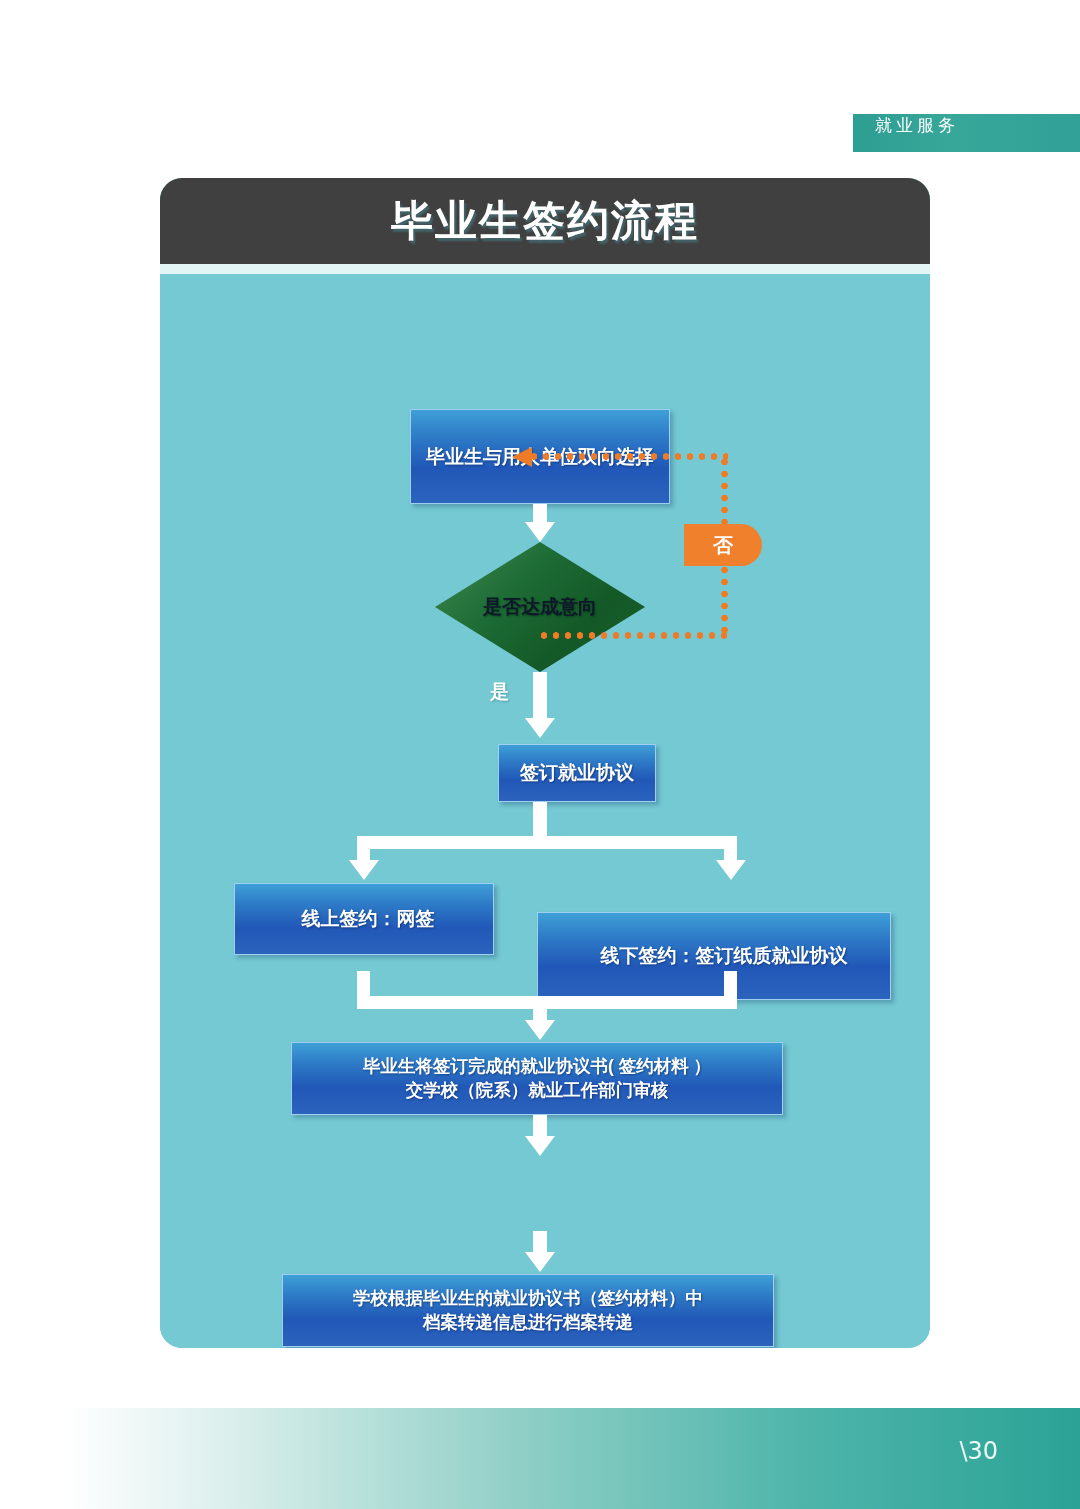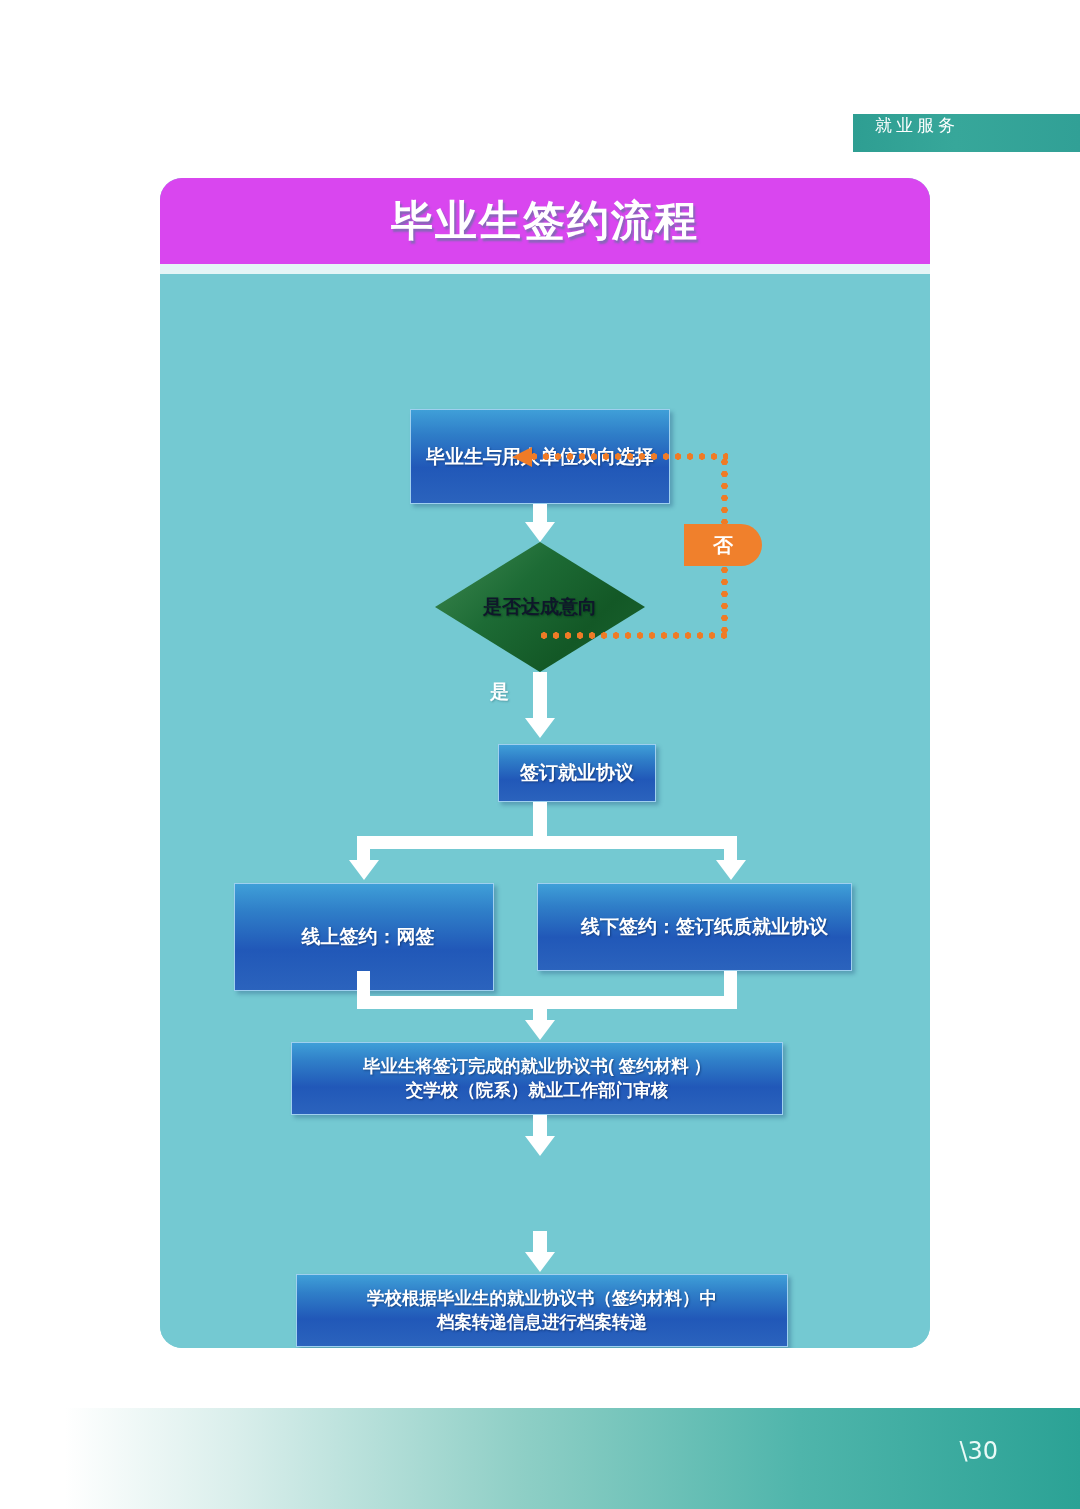--- a/index.html
+++ b/index.html
@@ -46,21 +46,21 @@
     border-radius: 22px;
     background: #74c9d2;
     overflow: hidden;
   }
   .panel-header {
     position: absolute;
     left: 0;
     top: 0;
     width: 100%;
     height: 86px;
-    background: #d946ef;
+    background: #404040;
     display: flex;
     align-items: center;
     justify-content: center;
   }
   .panel-title {
     color: #ffffff;
     font-size: 42px;
     font-weight: bold;
     letter-spacing: 2px;
     text-shadow: 2px 3px 2px rgba(70,130,140,0.55);
@@ -96,25 +96,25 @@
     line-height: 1.35;
     border: 1px solid #9fd0ef;
     background: linear-gradient(180deg, #3f9fd8 0%, #2f7ec8 26%, #2158b8 62%, #2b63bd 100%);
     box-shadow: 3px 3px 4px rgba(20,60,110,0.30);
     text-shadow: 1px 1px 2px rgba(10,40,90,0.6);
     white-space: pre-line;
   }
 
   #node-start  { left: 250px; top: 135px; width: 260px; height: 95px; font-size: 19px; }
   #node-sign   { left: 300px; top: 470px; width: 158px; height: 58px; font-size: 19px; margin-left: 38px; }
-  #node-online { left: 74px;  top: 609px; width: 260px; height: 108px; font-size: 19px; padding-left: 8px; }
-  #node-offline{ left: 377px; top: 609px; width: 315px; height: 88px; font-size: 19px; padding-left: 20px; }
+  #node-online { left: 74px;  top: 609px; width: 260px; height: 72px; font-size: 19px; padding-left: 8px; }
+  #node-offline{ left: 377px; top: 638px; width: 354px; height: 88px; font-size: 19px; padding-left: 20px; }
   #node-submit { left: 131px; top: 768px; width: 492px; height: 73px; font-size: 17.5px; text-align: center; }
   #node-review { left: 131px; top: 884px; width: 492px; height: 73px; font-size: 17.5px; }
-  #node-file   { left: 136px; top: 1000px; width: 492px; height: 73px; font-size: 17.5px; }
+  #node-file   { left: 122px; top: 1000px; width: 492px; height: 73px; font-size: 17.5px; }
 
   
   .diamond-wrap {
     position: absolute;
     left: 275px;
     top: 268px;
     width: 210px;
     height: 130px;
   }
   .diamond-shape {

